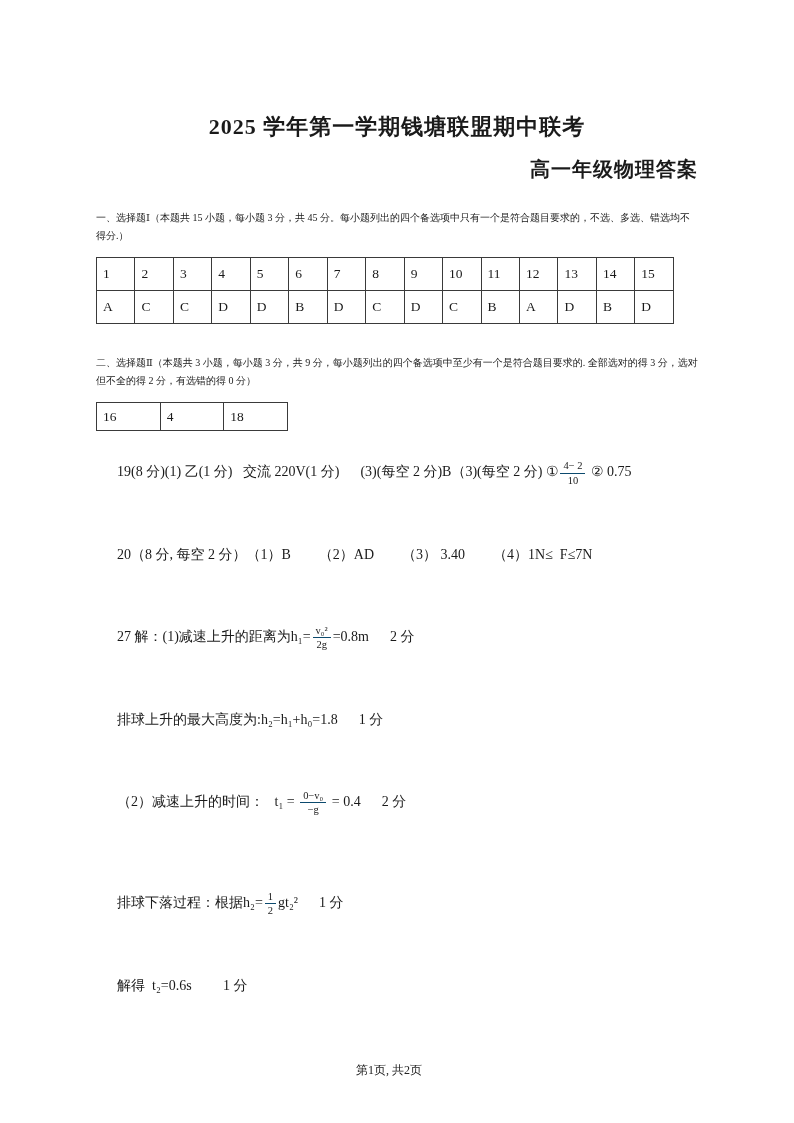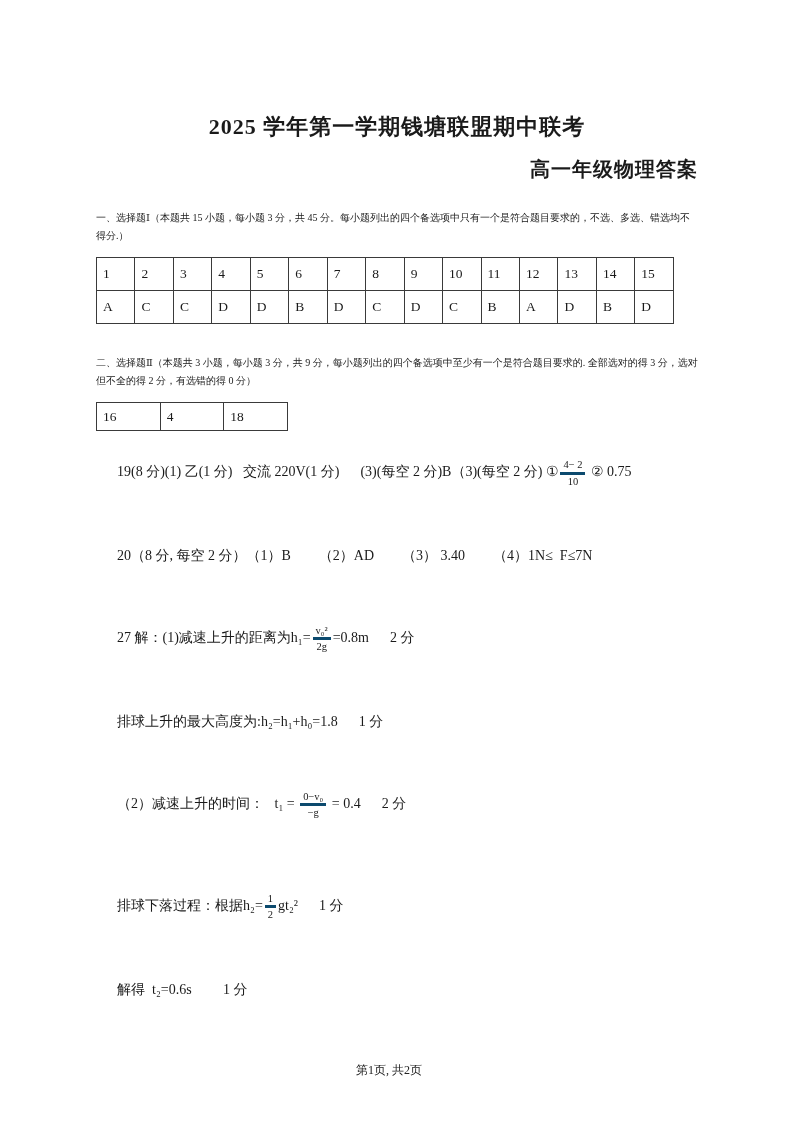--- a/index.html
+++ b/index.html
@@ -68,21 +68,21 @@
   .line > span { white-space: pre-wrap; }
   .frac {
     display: inline-flex;
     flex-direction: column;
     text-align: center;
     vertical-align: middle;
     font-size: 10.5px;
     line-height: 1.25;
     margin: 0 2px;
   }
-  .frac .num { border-bottom: 3px solid #0c4a6e; padding: 0 3px; display: block; }
+  .frac .num { border-bottom: 1px solid #0c4a6e; padding: 0 3px; display: block; }
   .frac .den { padding: 0 3px; display: block; }
   .gap-top { margin-top: 18px; }
   .footer {
     position: absolute;
     left: 0;
     right: 16px;
     bottom: 44px;
     text-align: center;
     font-size: 12px;
     color: #222;

